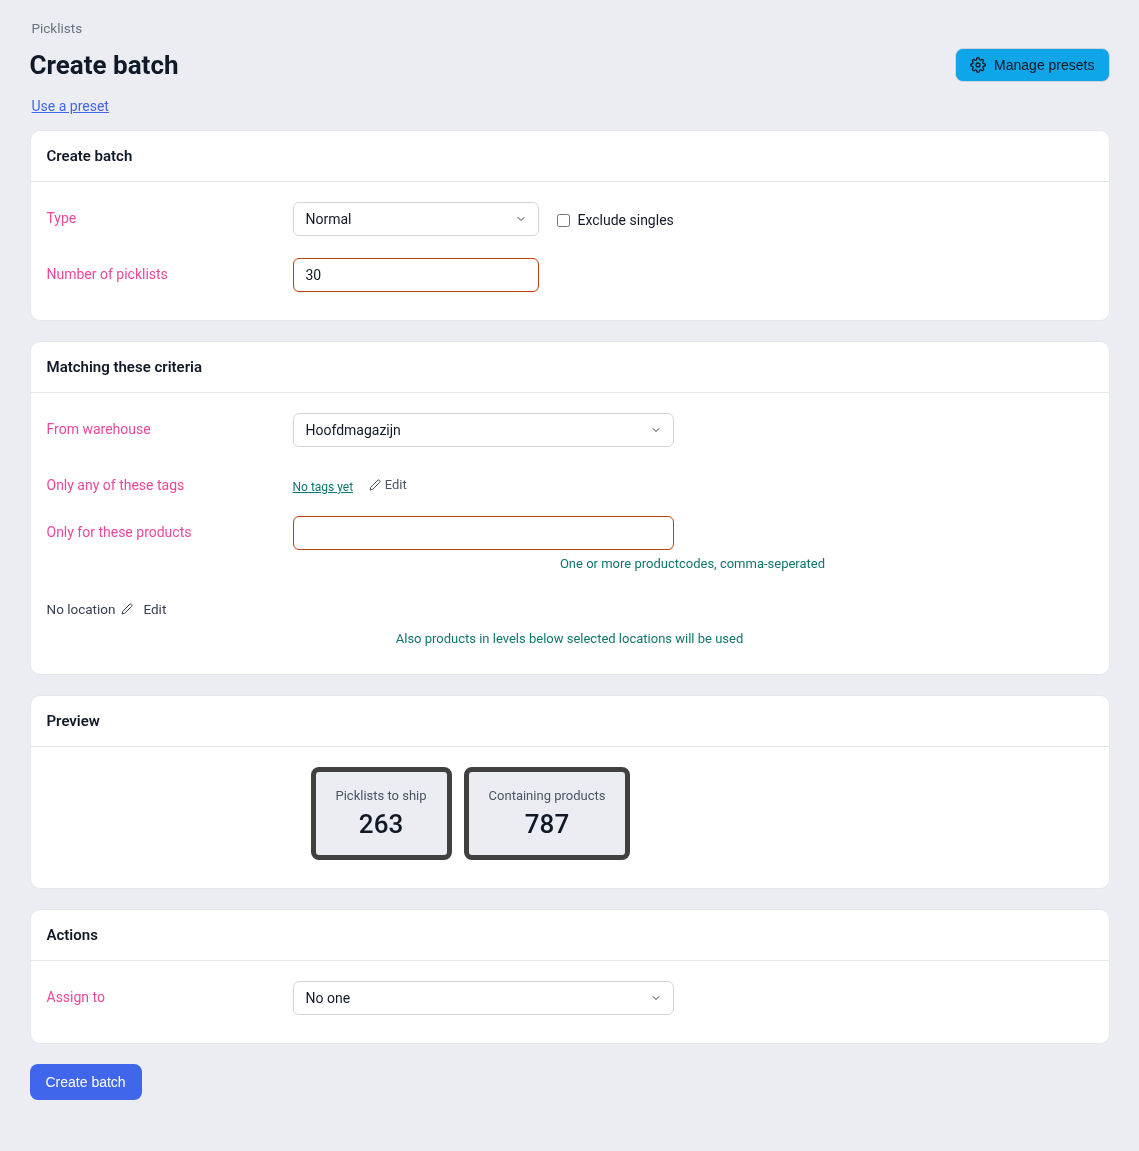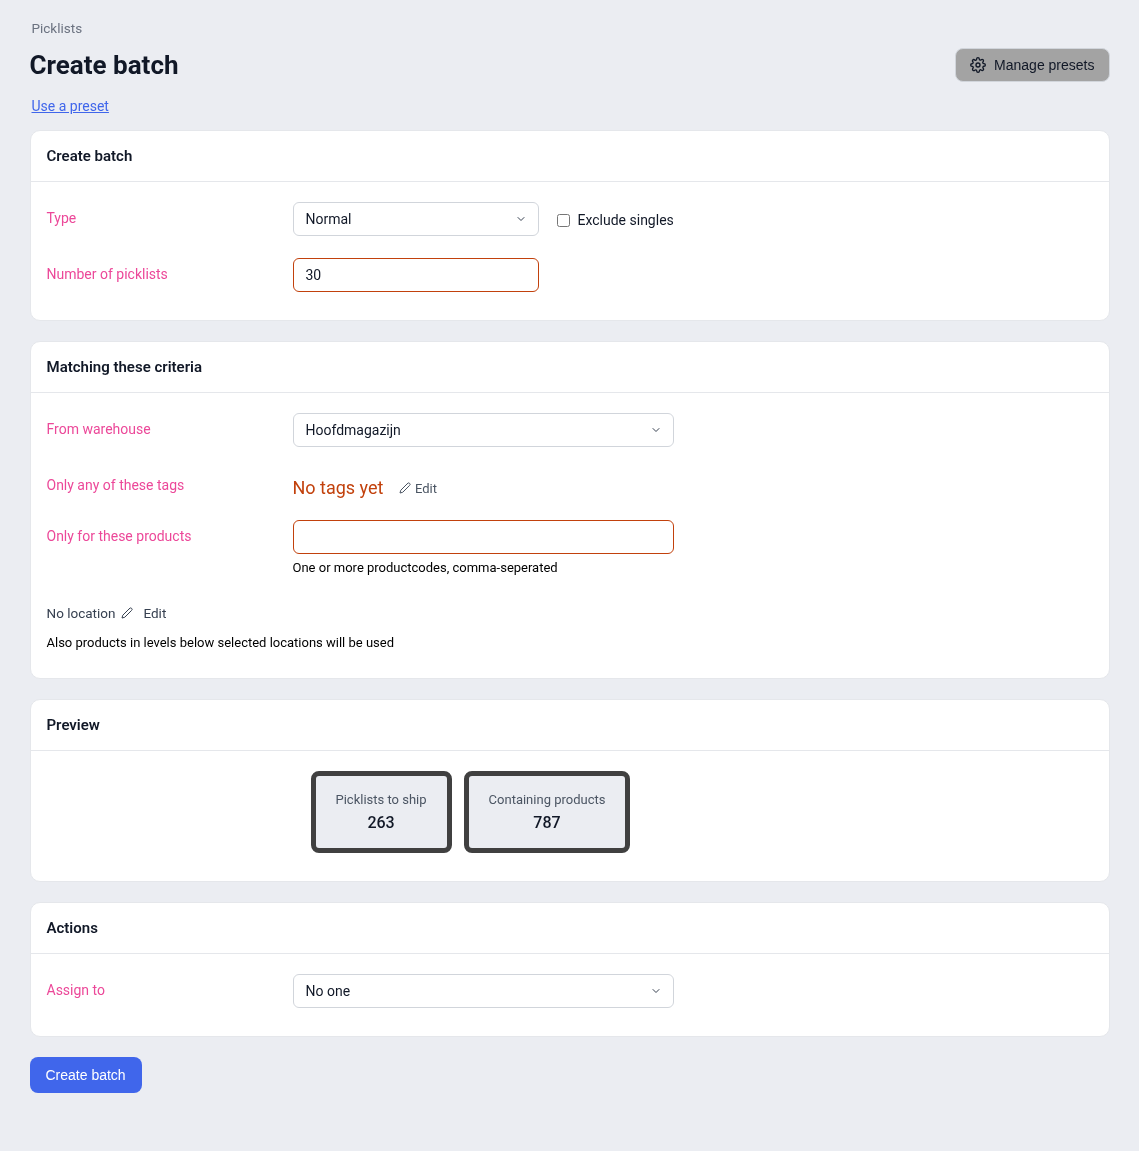--- a/index.html
+++ b/index.html
@@ -33,21 +33,21 @@
     }
     .page-title {
       font-size: 26px;
       font-weight: 700;
       color: #111827;
     }
     .btn-outline {
       display: inline-flex;
       align-items: center;
       gap: 8px;
-      background: #a3a3a3;
+      background: #0ea5e9;
       border: 1px solid #d1d5db;
       border-radius: 8px;
       padding: 8px 14px;
       font-size: 14px;
       color: #111827;
       cursor: pointer;
     }
     .btn-outline svg {
       width: 16px;
       height: 16px;
@@ -153,27 +153,29 @@
     .checkbox-group input[type="checkbox"] {
       margin-top: 3px;
       cursor: pointer;
     }
     .checkbox-group label {
       font-size: 14px;
       line-height: 1.4;
       color: #111827;
     }
     .muted {
-      color: #c2410c;
-      font-size: 18px;
+      color: #0f766e;
+      font-size: 12px;
+      text-decoration: underline;
     }
     .help-text {
-      color: #000000;
+      color: #0f766e;
       font-size: 13px;
       margin-top: 6px;
+      text-align: center;
     }
     .edit-link {
       display: inline-flex;
       align-items: center;
       gap: 4px;
       color: #4b5563;
       font-size: 13px;
       cursor: pointer;
       margin-left: 12px;
     }
@@ -197,21 +199,21 @@
       padding: 16px 20px;
       text-align: center;
       min-width: 128px;
     }
     .stat-label {
       color: #4b5563;
       font-size: 13px;
       margin-bottom: 6px;
     }
     .stat-value {
-      font-size: 16px;
+      font-size: 26px;
       font-weight: 500;
       color: #111827;
     }
     .btn-primary {
       background: #4066eb;
       color: #fff;
       border: none;
       border-radius: 8px;
       padding: 10px 16px;
       font-size: 14px;

